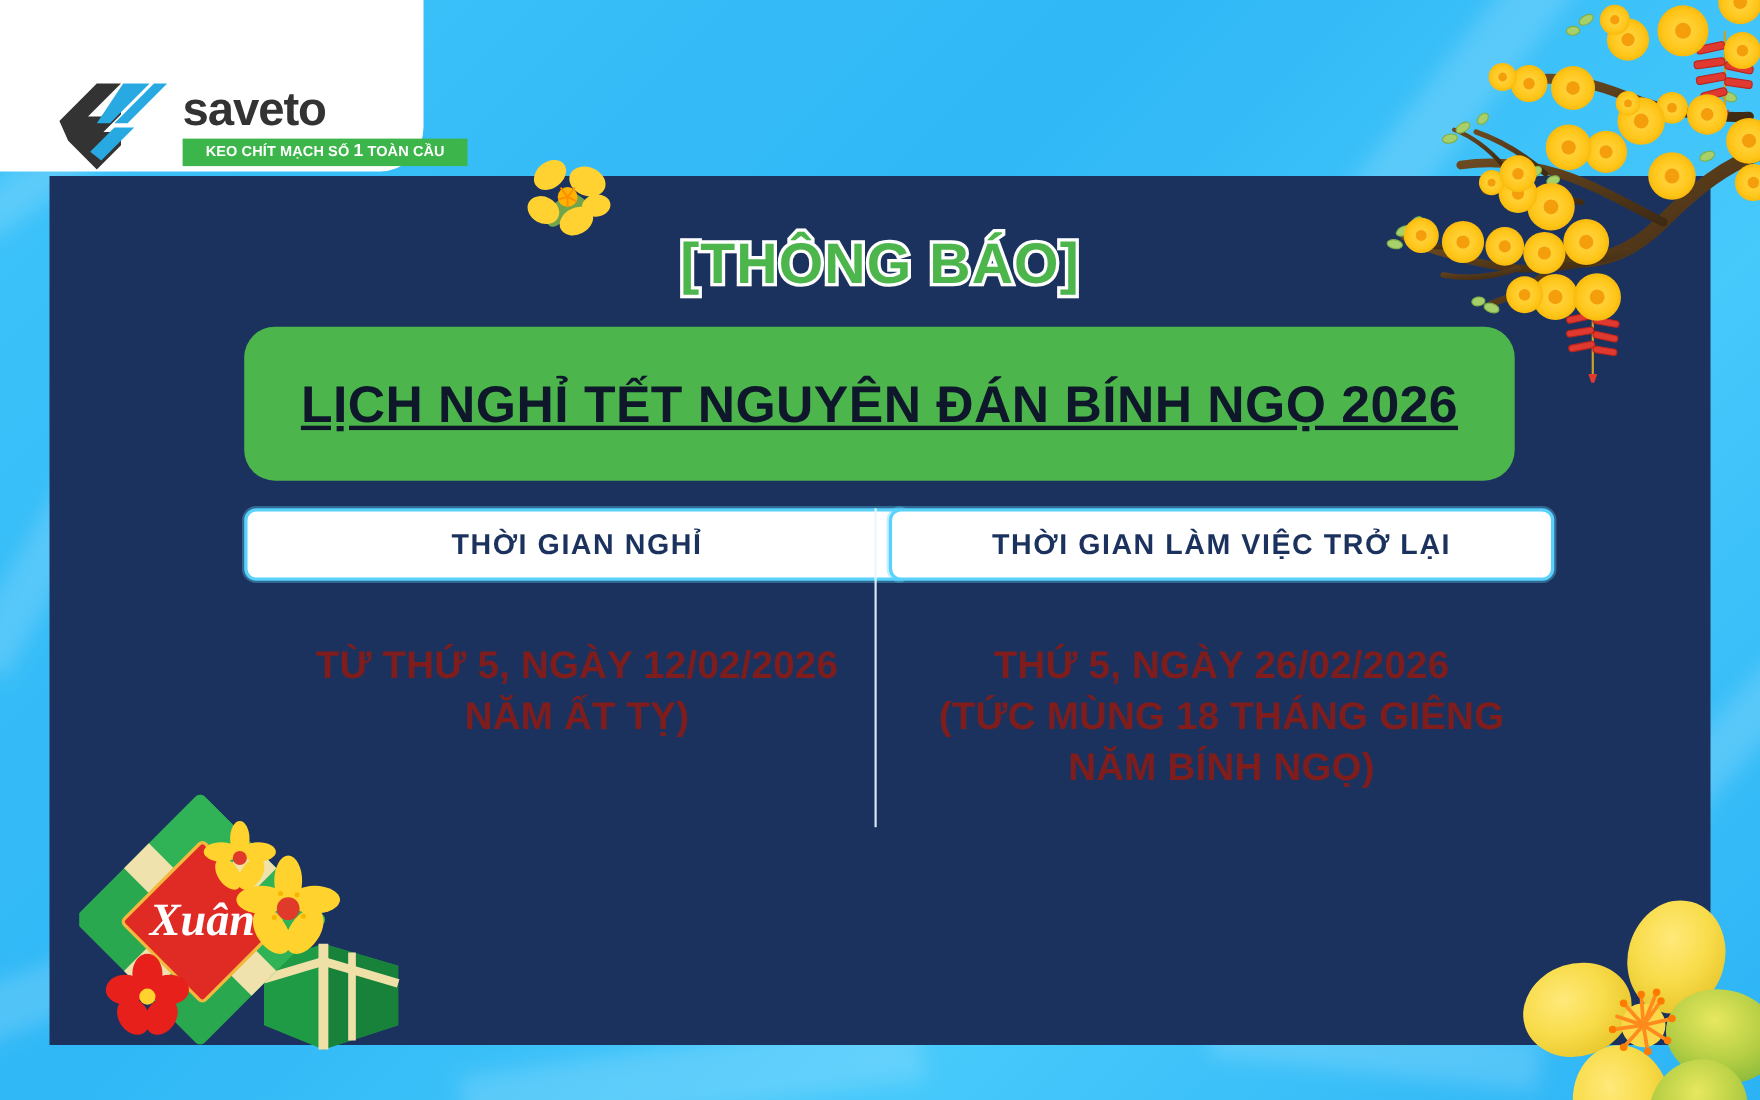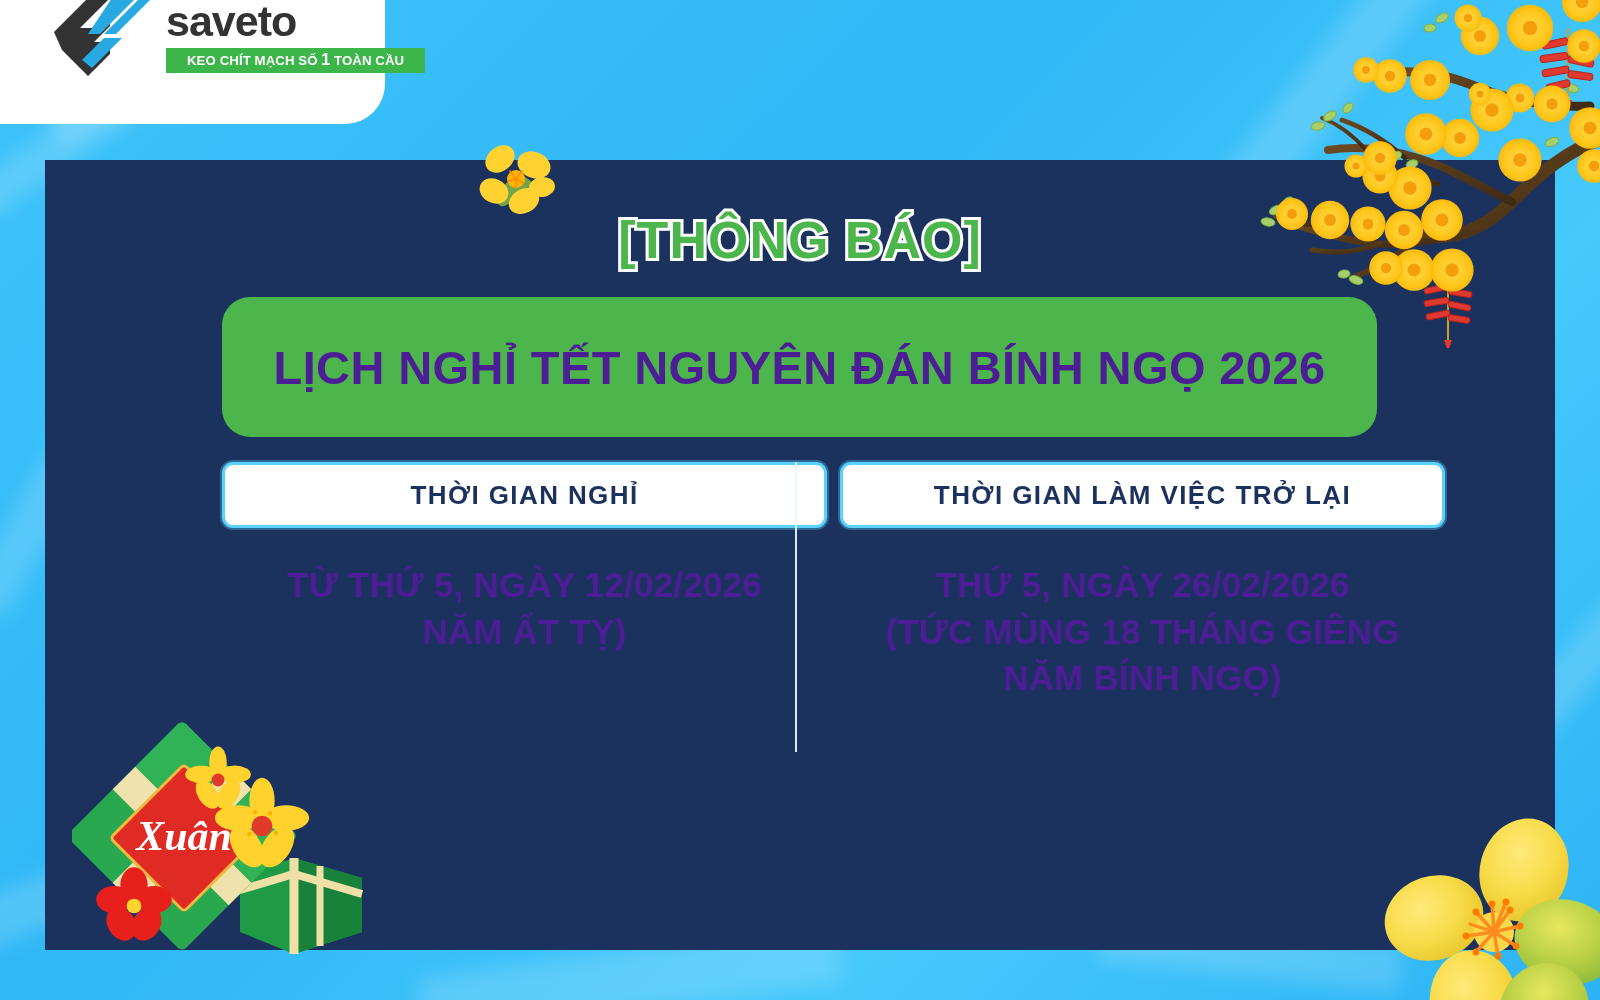--- a/index.html
+++ b/index.html
@@ -28,24 +28,24 @@
   .s8{width:300px;height:46px;top:930px;left:1100px;transform:rotate(6deg);}
 
   
   .panel{
     position:absolute;left:45px;top:160px;width:1510px;height:790px;
     background:#1c325e;
   }
 
   
   .logo-plate{
-    position:absolute;left:0;top:0;width:385px;height:124px;
+    position:absolute;left:0;top:0;width:385px;height:156px;
     background:#ffffff;border-bottom-right-radius:40px;
     z-index:30;
-    display:flex;align-items:flex-start;
+    display:flex;align-items:flex-end;
   }
   .logo-inner{display:flex;align-items:center;gap:14px;margin-left:48px;margin-top:-4px;}
   .logo-mark{width:104px;height:82px;flex:none;}
   .logo-text{display:flex;flex-direction:column;align-items:stretch;}
   .logo-word{height:44px;}
   .logo-tag{
     background:#3cb54a;color:#fff;font-weight:700;
     font-size:13.2px;letter-spacing:.1px;
     padding:3px 21px 4px;margin-top:3px;text-align:center;white-space:nowrap;
   }
@@ -64,41 +64,41 @@
     white-space:nowrap;
   }
 
   
   .banner{
     position:absolute;left:222px;top:297px;width:1155px;height:140px;
     background:#4cb64c;border-radius:28px;z-index:20;
     display:flex;align-items:center;justify-content:center;
   }
   .banner-text{
-    color:#4c1d95;font-weight:800;font-size:47px;letter-spacing:.4px;
-    white-space:nowrap;text-align:center;
+    color:#0f172a;font-weight:800;font-size:47px;letter-spacing:.4px;
+    white-space:nowrap;text-align:center;text-decoration:underline;
   }
 
   
   .cols{position:absolute;left:45px;top:462px;width:1510px;height:300px;z-index:20;}
   .col{position:absolute;top:0;width:605px;}
   .col-left{left:177px;}
-  .col-right{left:795px;}
+  .col-right{left:763px;}
 
   .pill{
     height:60px;border-radius:11px;background:#ffffff;
     border:3px solid #5ad2fb;
     box-shadow:0 0 0 2px rgba(90,210,251,.35);
     display:flex;align-items:center;justify-content:center;
   }
   .pill-text{
     color:#1c325e;font-weight:800;font-size:26px;letter-spacing:1.4px;white-space:nowrap;
   }
   .col-body{
-    margin-top:34px;color:#4c1d95;font-weight:800;
+    margin-top:54px;color:#7f1d1d;font-weight:800;
     font-size:35px;line-height:1.33;text-align:center;letter-spacing:.2px;
   }
   .col-body span{display:block;}
 
   .divider{
     position:absolute;left:795px;top:462px;width:2px;height:290px;
     background:#e8f6ff;opacity:.92;z-index:20;
   }
 
   

